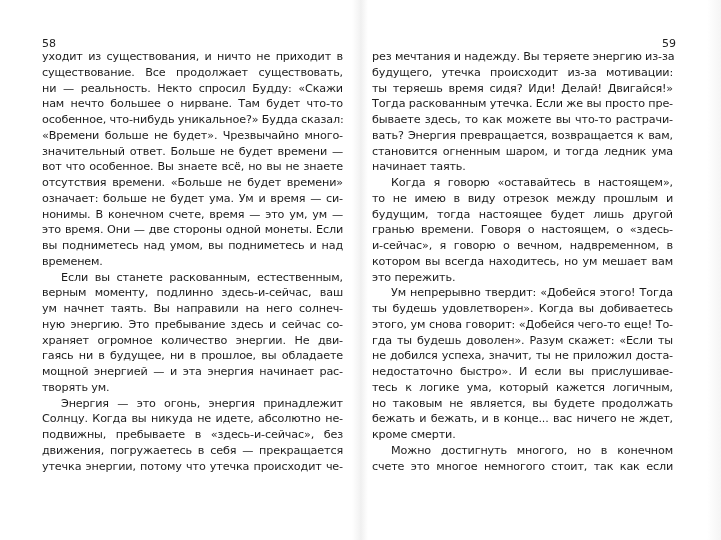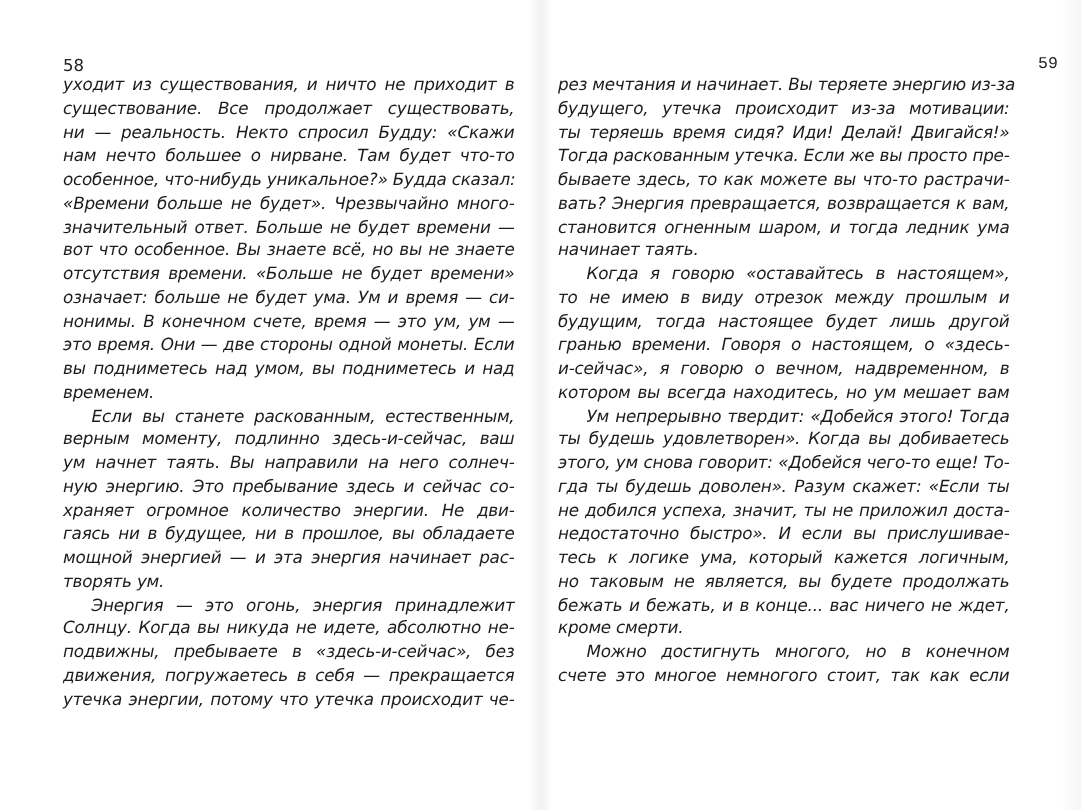--- a/index.html
+++ b/index.html
@@ -18,30 +18,29 @@
       background: linear-gradient(to right, #ffffff, #f4f4f4 45%, #f0f0f0 55%, #ffffff);
     }
     .edge-right {
       position: absolute; right: 0; top: 0; width: 14px; height: 540px;
       background: linear-gradient(to right, #ffffff, #f5f5f5);
     }
     .page-number {
       position: absolute; top: 37px; font-size: 11px; color: #222;
     }
     .pn-left { left: 42px; }
-    .pn-right { left: 692px; font-family: Liberation Mono, monospace; }
+    .pn-right { left: 662px; }
     .text-block { position: absolute; top: 49px; }
     .tb-left { left: 42px; width: 301px; }
     .tb-right { left: 372px; width: 301px; }
     .line {
       display: block; height: 15.75px; line-height: 15.75px;
       font-size: 11.2px; white-space: nowrap;
       text-align: justify; text-align-last: justify;
       letter-spacing: -0.15px;
-      font-style: italic;
     }
     .line.last { text-align-last: left; }
     .line.indent { padding-left: 19px; }
   </style>
 </head>
 <body>
 
 <div class="spread">
   <div class="page page-left">
     <div class="page-number pn-left">58</div>
@@ -74,34 +73,35 @@
         <span class="line">движения, погружаетесь в себя — прекращается</span>
         <span class="line">утечка энергии, потому что утечка происходит че-</span>
       </div>
   </div>
   <div class="page page-right">
     <div class="edge-right"></div>
   </div>
   <div class="gutter"></div>
   <div class="page-number pn-right">59</div>
   <div class="text-block tb-right" id="right-text">
-      <span class="line">рез мечтания и начинает. Вы теряете энергию из-за</span>
+      <span class="line">рез мечтания и надежду. Вы теряете энергию из-за</span>
       <span class="line">будущего, утечка происходит из-за мотивации:</span>
       <span class="line">ты теряешь время сидя? Иди! Делай! Двигайся!»</span>
       <span class="line">Тогда раскованным утечка. Если же вы просто пре-</span>
       <span class="line">бываете здесь, то как можете вы что-то растрачи-</span>
       <span class="line">вать? Энергия превращается, возвращается к вам,</span>
       <span class="line">становится огненным шаром, и тогда ледник ума</span>
       <span class="line last">начинает таять.</span>
       <span class="line indent">Когда я говорю «оставайтесь в настоящем»,</span>
       <span class="line">то не имею в виду отрезок между прошлым и</span>
       <span class="line">будущим, тогда настоящее будет лишь другой</span>
       <span class="line">гранью времени. Говоря о настоящем, о «здесь-</span>
       <span class="line">и-сейчас», я говорю о вечном, надвременном, в</span>
       <span class="line">котором вы всегда находитесь, но ум мешает вам</span>
+      <span class="line last">это пережить.</span>
       <span class="line indent">Ум непрерывно твердит: «Добейся этого! Тогда</span>
       <span class="line">ты будешь удовлетворен». Когда вы добиваетесь</span>
       <span class="line">этого, ум снова говорит: «Добейся чего-то еще! То-</span>
       <span class="line">гда ты будешь доволен». Разум скажет: «Если ты</span>
       <span class="line">не добился успеха, значит, ты не приложил доста-</span>
       <span class="line">недостаточно быстро». И если вы прислушивае-</span>
       <span class="line">тесь к логике ума, который кажется логичным,</span>
       <span class="line">но таковым не является, вы будете продолжать</span>
       <span class="line">бежать и бежать, и в конце... вас ничего не ждет,</span>
       <span class="line last">кроме смерти.</span>

